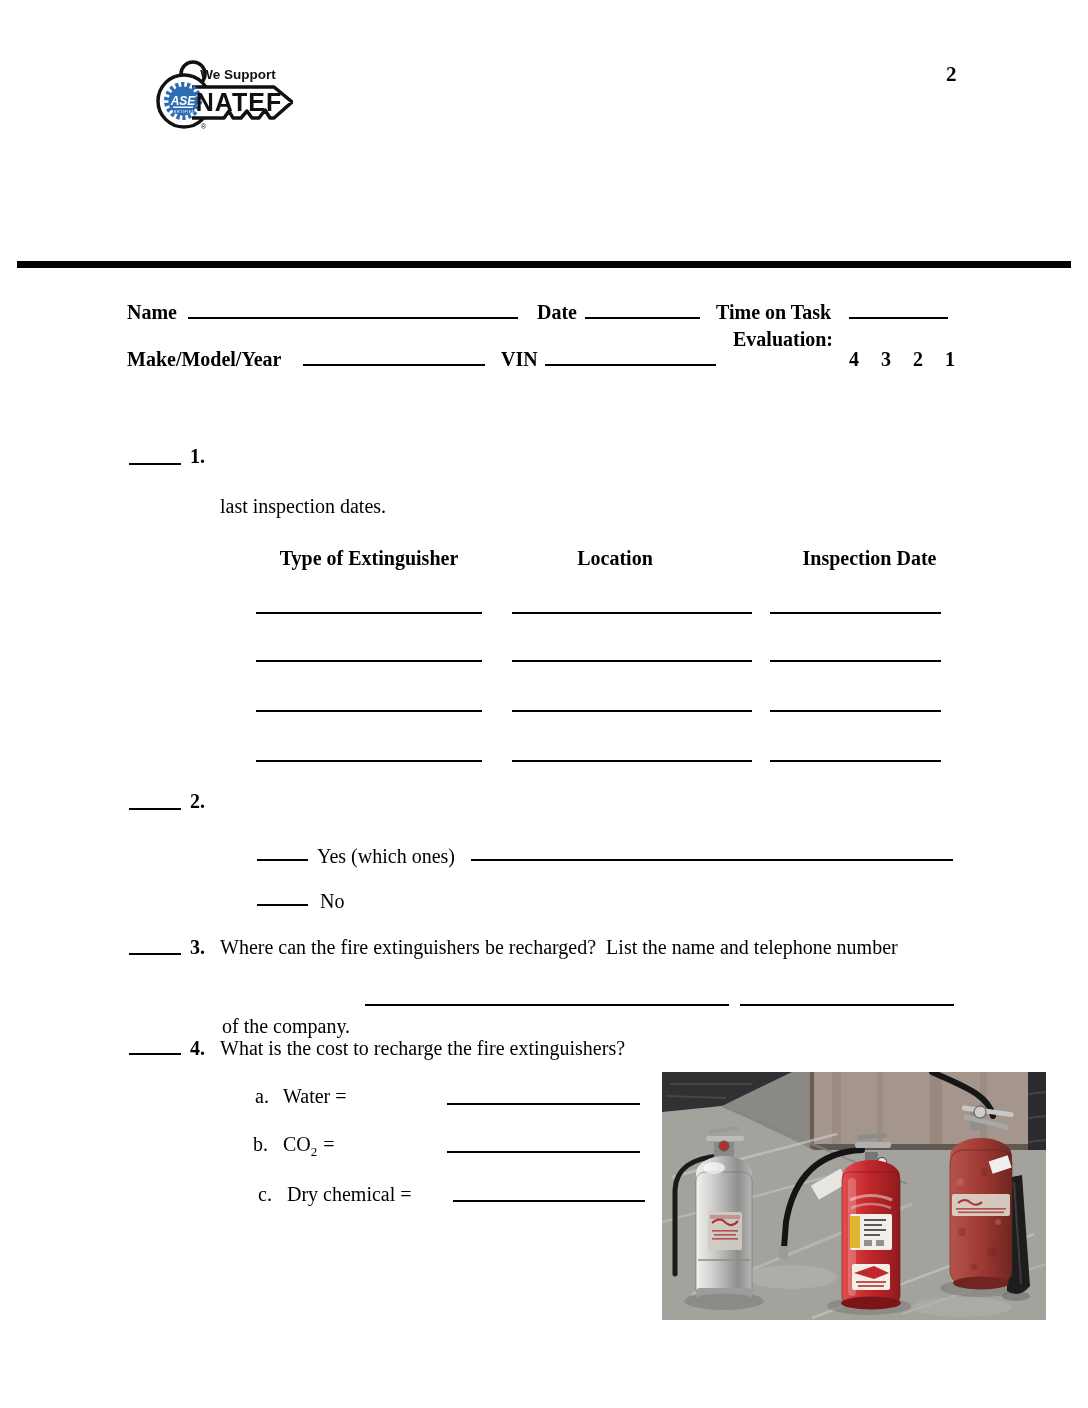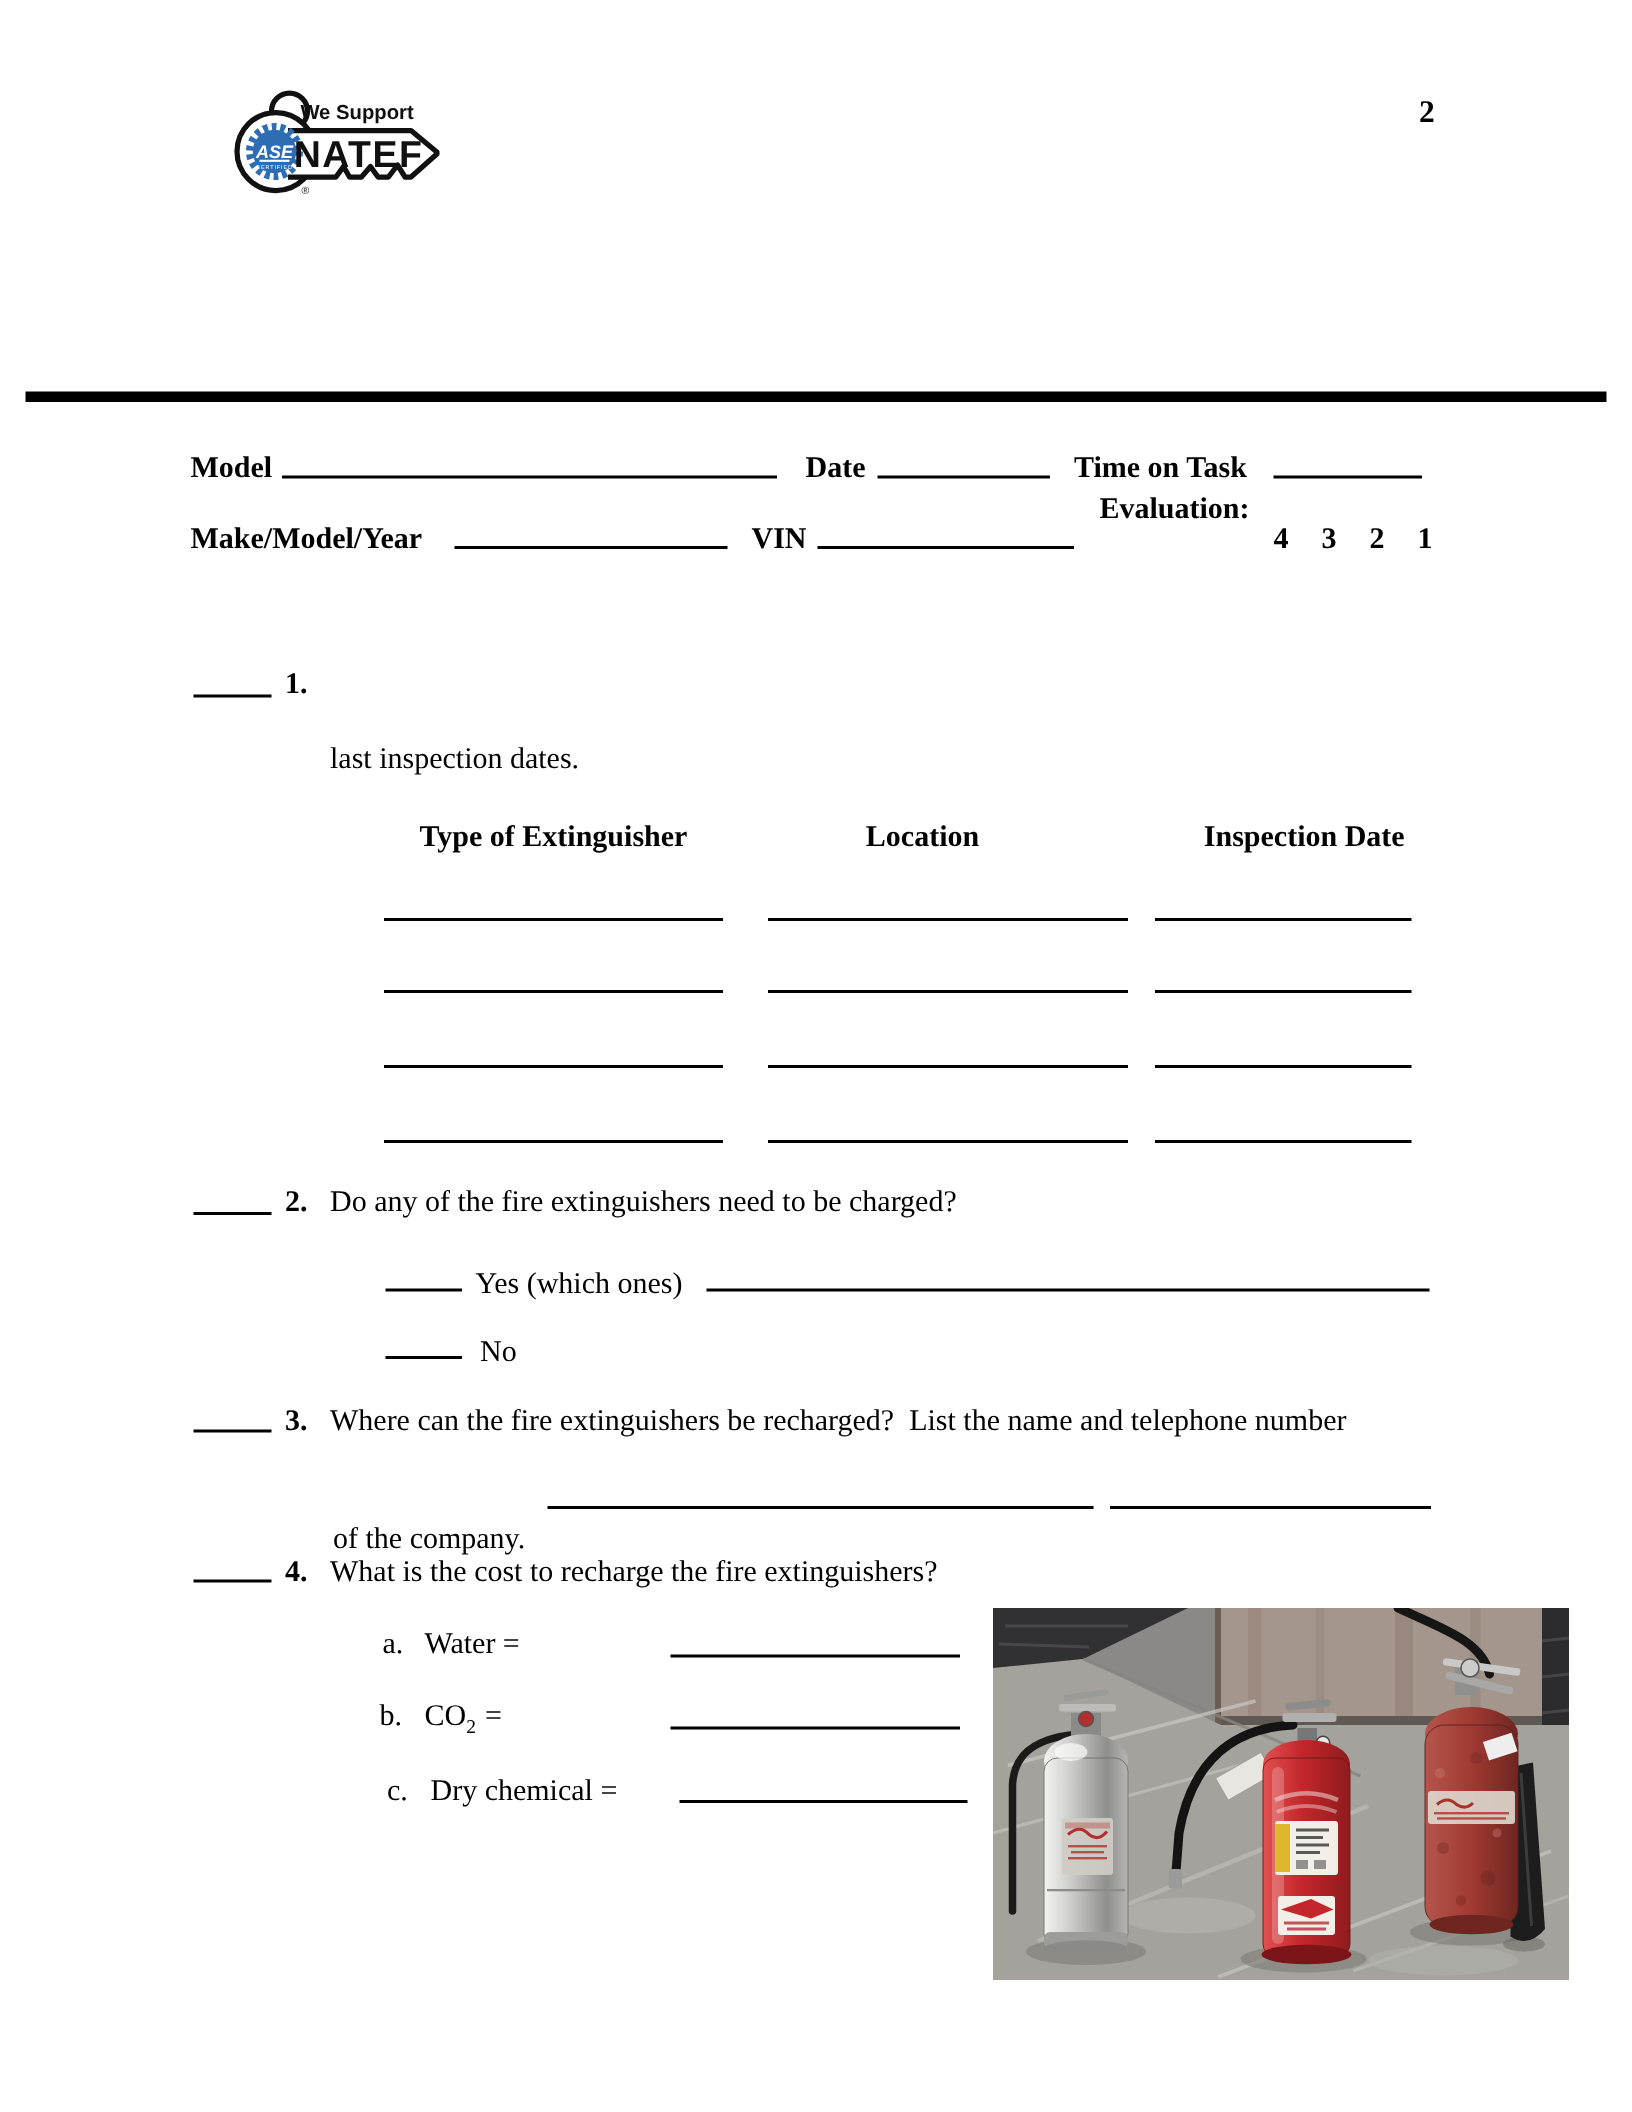--- a/index.html
+++ b/index.html
@@ -48,21 +48,21 @@
       <text x="101" y="23" text-anchor="middle" font-size="13.5" font-weight="bold" fill="#111">We Support</text>
       <text x="102" y="55" text-anchor="middle" font-size="25" font-weight="bold" letter-spacing="1" fill="#111">NATEF</text>
     </svg>
   </div>
 
   <div class="abs t b" style="left:946px;top:62px;font-size:21px;">2</div>
 
 
   <div id="rule"></div>
 
-  <div class="abs t b" style="left:127px;top:301px;">Model</div>
+  <div class="abs t b" style="left:127px;top:301px;">Name</div>
   <div class="ul" style="left:188px;top:317px;width:330px;"></div>
   <div class="abs t b" style="left:537px;top:301px;">Date</div>
   <div class="ul" style="left:585px;top:317px;width:115px;"></div>
   <div class="abs t b" style="left:716px;top:301px;">Time on Task</div>
   <div class="ul" style="left:849px;top:317px;width:99px;"></div>
 
   <div class="abs t b" style="left:127px;top:348px;">Make/Model/Year</div>
   <div class="ul" style="left:303px;top:364px;width:182px;"></div>
   <div class="abs t b" style="left:501px;top:348px;">VIN</div>
   <div class="ul" style="left:545px;top:364px;width:171px;"></div>
@@ -93,21 +93,20 @@
     <div class="tl" style="left:512px;top:710px;width:240px;"></div>
     <div class="tl" style="left:770px;top:710px;width:171px;"></div>
 
     <div class="tl" style="left:256px;top:760px;width:226px;"></div>
     <div class="tl" style="left:512px;top:760px;width:240px;"></div>
     <div class="tl" style="left:770px;top:760px;width:171px;"></div>
   </div>
 
   <div class="ul" style="left:129px;top:808px;width:52px;"></div>
   <div class="abs t b" style="left:190px;top:790px;">2.</div>
-  <div class="abs t" style="left:220px;top:790px;">Do any of the fire extinguishers need to be charged?</div>
 
   <div class="ul" style="left:257px;top:859px;width:51px;"></div>
   <div class="abs t" style="left:317px;top:845px;">Yes (which ones)</div>
   <div class="ul" style="left:471px;top:859px;width:482px;"></div>
 
   <div class="ul" style="left:257px;top:904px;width:51px;"></div>
   <div class="abs t" style="left:320px;top:890px;">No</div>
 
   <div class="ul" style="left:129px;top:953px;width:52px;"></div>
   <div class="abs t b" style="left:190px;top:936px;">3.</div>

